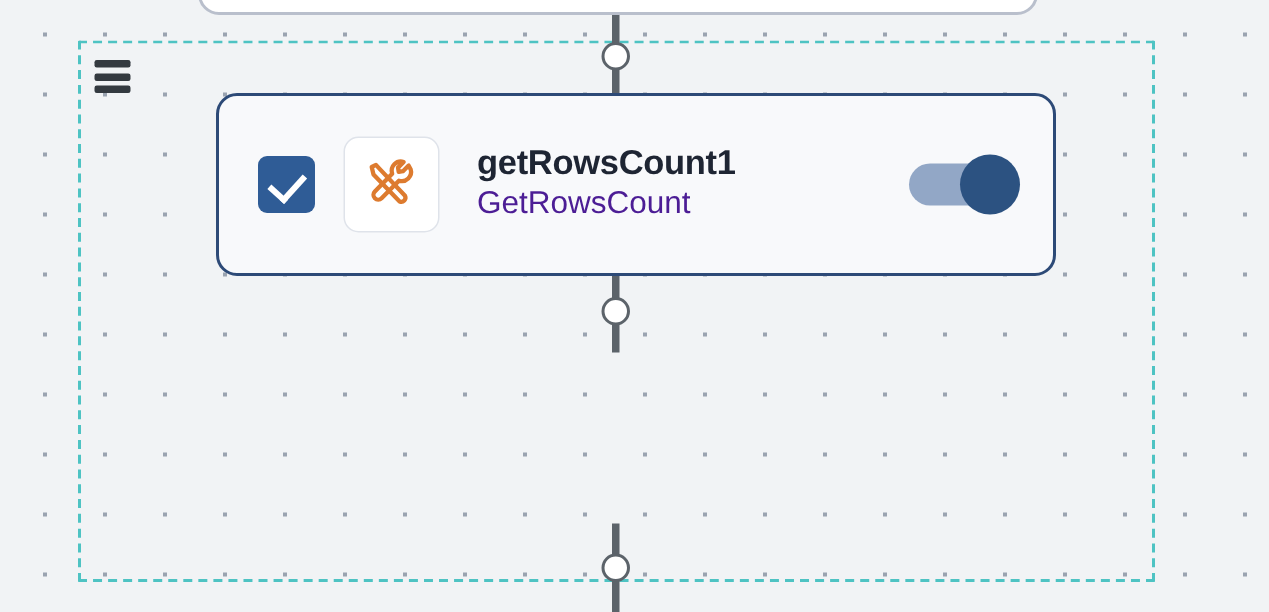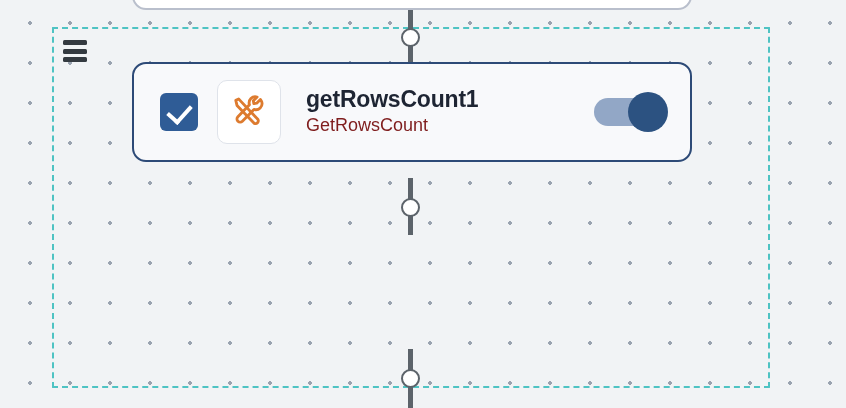--- a/index.html
+++ b/index.html
@@ -96,24 +96,24 @@
   .node-partial {
     left: 132px;
     top: -38px;
     width: 560px;
     height: 48px;
     border: 2px solid #b9bfcc;
     border-radius: 14px;
     background: #ffffff;
   }
   .node-1 {
-    left: 132px;
+    left: 144px;
     top: 62px;
     width: 560px;
-    height: 100px;
+    height: 122px;
     border: 2.5px solid #2d4a77;
   }
   .node-2 {
     left: 128px;
     top: 232px;
     width: 568px;
     height: 118px;
     border: 5px solid #2a72e8;
     border-radius: 16px;
   }
@@ -162,23 +162,23 @@
   }
   .node-title {
     font-size: 23px;
     font-weight: bold;
     color: #1e2533;
     line-height: 1.18;
     letter-spacing: -0.2px;
     white-space: nowrap;
   }
   .node-subtitle {
-    font-size: 18px;
+    font-size: 21px;
     font-weight: normal;
-    color: #7f1d1d;
+    color: #4c1d95;
     line-height: 1.35;
     white-space: nowrap;
   }
 
   .node-toggle {
     flex: 0 0 auto;
     margin-right: 22px;
     position: relative;
     width: 74px;
     height: 32px;

